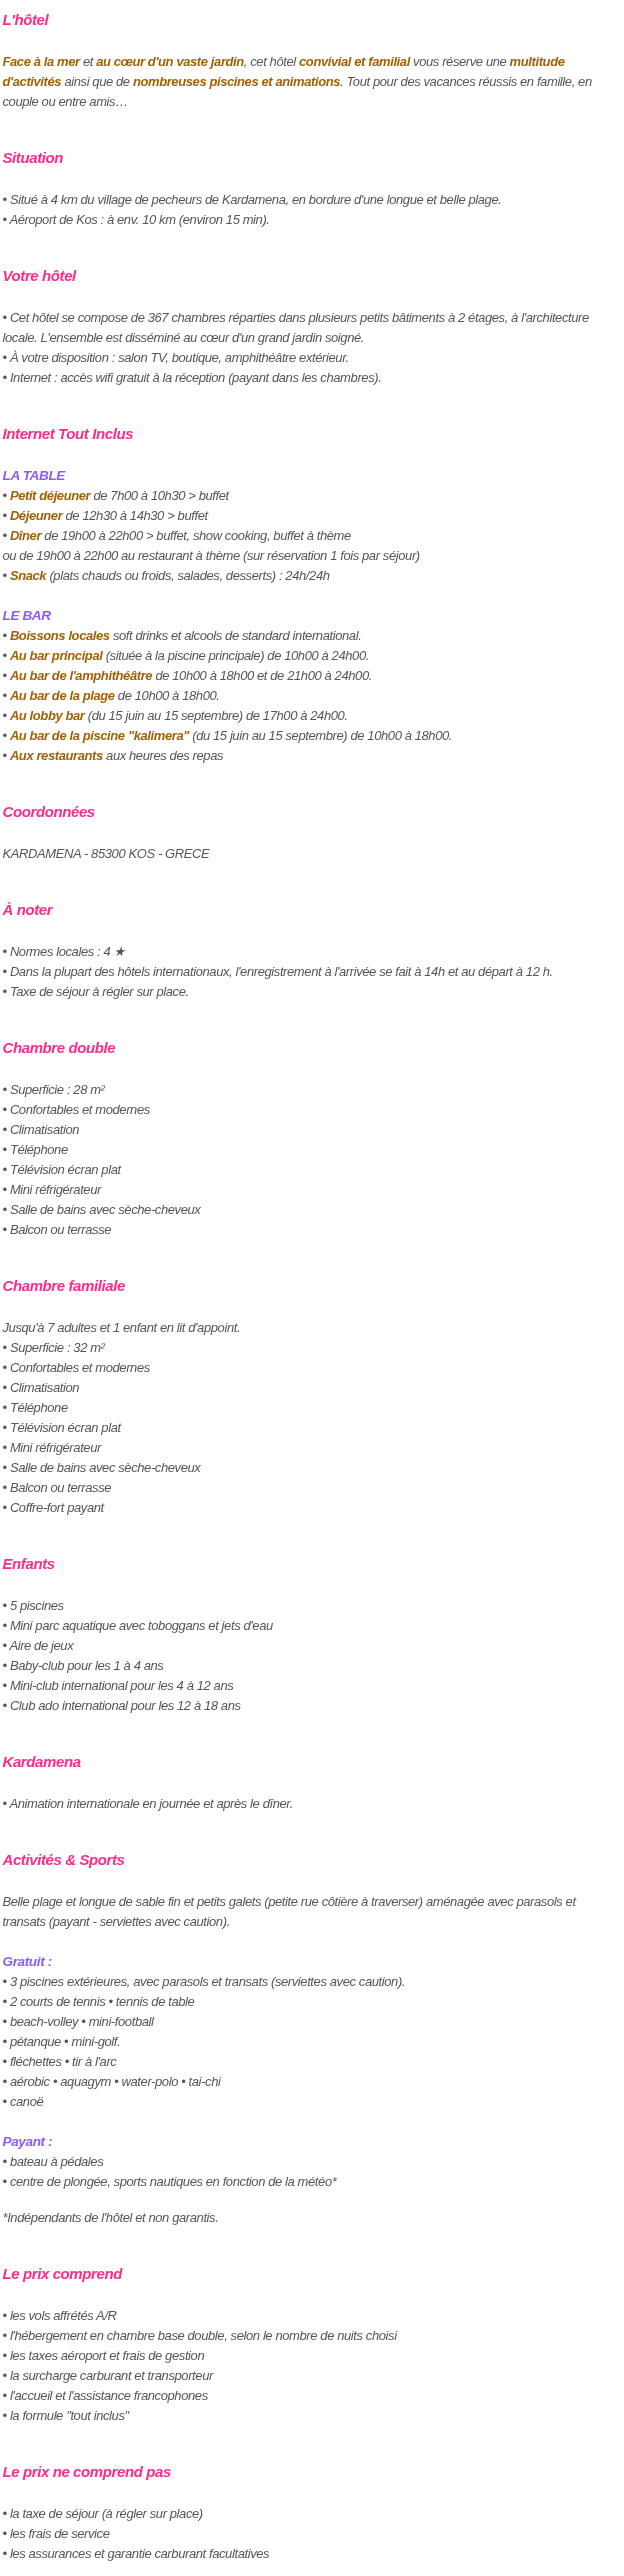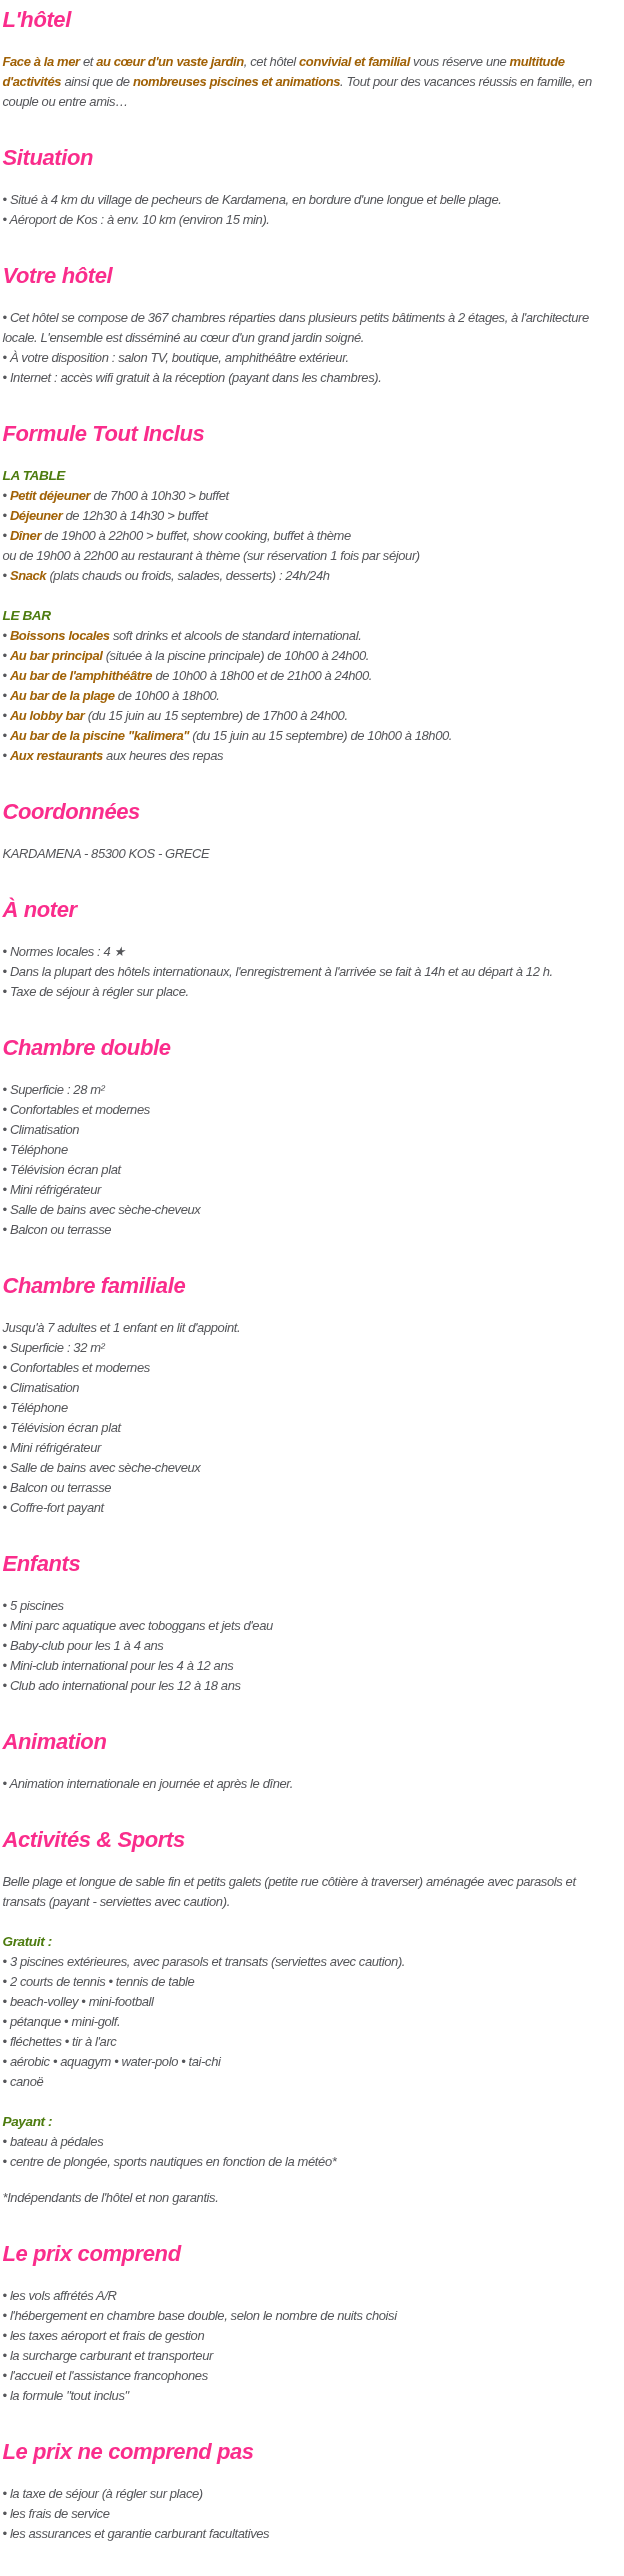--- a/index.html
+++ b/index.html
@@ -8,30 +8,30 @@
     font-family: "Liberation Sans", sans-serif;
     font-style: italic;
     color: #55565a;
     -webkit-font-smoothing: antialiased;
   }
   main[data-name="content"] {
     padding: 5px 8.2px 11.5px 2.5px;
   }
   h2.section-heading {
     color: var(--heading-color, #fa2d8c);
-    font-size: 22px;
+    font-size: 15px;
     line-height: 25px;
     font-weight: 700;
     font-style: italic;
     letter-spacing: -0.4px;
     margin: 33px 0 20px 0;
   }
   section:first-child h2.section-heading { margin-top: 1.6px; }
   h3.sub {
-    color: #4d7c0f;
+    color: #8b5cf6;
     font-size: 13.6px;
     line-height: 20px;
     font-weight: 700;
     font-style: italic;
     margin: 20px 0 0 0;
     letter-spacing: -0.4px;
   }
   .line, .para {
     margin: 0;
     font-size: 13px;
@@ -56,21 +56,21 @@
       <p class="line" data-name="bullet-line"><span class="blt" data-name="bullet-marker">• </span><span data-name="text-run">Situé à 4 km du village de pecheurs de Kardamena, en bordure d'une longue et belle plage.</span></p>
       <p class="line" data-name="bullet-line"><span class="blt" data-name="bullet-marker">• </span><span data-name="text-run">Aéroport  de Kos : à env. 10 km (environ 15 min).</span></p>
     </section>
     <section data-name="section-votre-hotel">
       <h2 class="section-heading" data-name="section-heading-votre-hotel">Votre hôtel</h2>
       <p class="line" data-name="bullet-line"><span class="blt" data-name="bullet-marker">• </span><span data-name="text-run">Cet hôtel se compose de 367 chambres réparties dans plusieurs petits bâtiments à 2 étages, à l'architecture locale. L'ensemble est disséminé au cœur d'un grand jardin soigné.</span></p>
       <p class="line" data-name="bullet-line"><span class="blt" data-name="bullet-marker">• </span><span data-name="text-run">À votre disposition : salon TV, boutique, amphithéâtre extérieur.</span></p>
       <p class="line" data-name="bullet-line"><span class="blt" data-name="bullet-marker">• </span><span data-name="text-run">Internet : accès wifi gratuit à la réception (payant dans les chambres).</span></p>
     </section>
     <section data-name="section-formule-tout-inclus">
-      <h2 class="section-heading" data-name="section-heading-formule-tout-inclus">Formule Tout Inclus</h2>
+      <h2 class="section-heading" data-name="section-heading-formule-tout-inclus">Internet Tout Inclus</h2>
       <h3 class="sub" data-name="subheading">LA TABLE</h3>
       <p class="line" data-name="bullet-line"><span class="blt" data-name="bullet-marker">• </span><strong data-name="bold-text">Petit déjeuner</strong><span data-name="text-run"> de 7h00 à 10h30 &gt; buffet</span></p>
       <p class="line" data-name="bullet-line"><span class="blt" data-name="bullet-marker">• </span><strong data-name="bold-text">Déjeuner</strong><span data-name="text-run"> de 12h30 à 14h30 &gt; buffet</span></p>
       <p class="line" data-name="bullet-line"><span class="blt" data-name="bullet-marker">• </span><strong data-name="bold-text">Dîner</strong><span data-name="text-run"> de 19h00 à 22h00 &gt; buffet, show cooking, buffet à thème</span></p>
       <p class="line" data-name="text-line"><span data-name="text-run">ou de 19h00 à 22h00 au restaurant à thème (sur réservation 1 fois par séjour)</span></p>
       <p class="line" data-name="bullet-line"><span class="blt" data-name="bullet-marker">• </span><strong data-name="bold-text">Snack</strong><span data-name="text-run"> (plats chauds ou froids, salades, desserts) : 24h/24h</span></p>
       <h3 class="sub" data-name="subheading">LE BAR</h3>
       <p class="line" data-name="bullet-line"><span class="blt" data-name="bullet-marker">• </span><strong data-name="bold-text">Boissons locales</strong><span data-name="text-run"> soft drinks et alcools de standard international.</span></p>
       <p class="line" data-name="bullet-line"><span class="blt" data-name="bullet-marker">• </span><strong data-name="bold-text">Au bar principal</strong><span data-name="text-run"> (située à la piscine principale) de 10h00 à 24h00.</span></p>
       <p class="line" data-name="bullet-line"><span class="blt" data-name="bullet-marker">• </span><strong data-name="bold-text">Au bar de l'amphithéâtre</strong><span data-name="text-run"> de 10h00 à 18h00 et de 21h00 à 24h00.</span></p>
@@ -110,26 +110,27 @@
       <p class="line" data-name="bullet-line"><span class="blt" data-name="bullet-marker">• </span><span data-name="text-run">Télévision écran plat</span></p>
       <p class="line" data-name="bullet-line"><span class="blt" data-name="bullet-marker">• </span><span data-name="text-run">Mini réfrigérateur</span></p>
       <p class="line" data-name="bullet-line"><span class="blt" data-name="bullet-marker">• </span><span data-name="text-run">Salle de bains avec sèche-cheveux</span></p>
       <p class="line" data-name="bullet-line"><span class="blt" data-name="bullet-marker">• </span><span data-name="text-run">Balcon ou terrasse</span></p>
       <p class="line" data-name="bullet-line"><span class="blt" data-name="bullet-marker">• </span><span data-name="text-run">Coffre-fort payant</span></p>
     </section>
     <section data-name="section-enfants">
       <h2 class="section-heading" data-name="section-heading-enfants">Enfants</h2>
       <p class="line" data-name="bullet-line"><span class="blt" data-name="bullet-marker">• </span><span data-name="text-run">5 piscines</span></p>
       <p class="line" data-name="bullet-line"><span class="blt" data-name="bullet-marker">• </span><span data-name="text-run">Mini parc aquatique avec toboggans et jets d'eau</span></p>
+      <p class="line" data-name="bullet-line"><span class="blt" data-name="bullet-marker">• </span><span data-name="text-run">Aire de jeux</span></p>
       <p class="line" data-name="bullet-line"><span class="blt" data-name="bullet-marker">• </span><span data-name="text-run">Baby-club pour les 1 à 4 ans</span></p>
       <p class="line" data-name="bullet-line"><span class="blt" data-name="bullet-marker">• </span><span data-name="text-run">Mini-club international pour les 4 à 12 ans</span></p>
       <p class="line" data-name="bullet-line"><span class="blt" data-name="bullet-marker">• </span><span data-name="text-run">Club ado international pour les 12 à 18 ans</span></p>
     </section>
     <section data-name="section-animation">
-      <h2 class="section-heading" data-name="section-heading-animation">Animation</h2>
+      <h2 class="section-heading" data-name="section-heading-animation">Kardamena</h2>
       <p class="line" data-name="bullet-line"><span class="blt" data-name="bullet-marker">• </span><span data-name="text-run">Animation internationale en journée et après le dîner.</span></p>
     </section>
     <section data-name="section-activites-sports">
       <h2 class="section-heading" data-name="section-heading-activites-sports">Activités &amp; Sports</h2>
       <p class="para" data-name="paragraph"><span data-name="text-run">Belle plage et longue de sable fin et petits galets (petite rue côtière à traverser) aménagée avec parasols et transats (payant - serviettes avec caution).</span></p>
       <h3 class="sub" data-name="subheading">Gratuit :</h3>
       <p class="line" data-name="bullet-line"><span class="blt" data-name="bullet-marker">• </span><span data-name="text-run">3 piscines extérieures, avec parasols et transats (serviettes avec caution).</span></p>
       <p class="line" data-name="bullet-line"><span class="blt" data-name="bullet-marker">• </span><span data-name="text-run">2 courts de tennis • tennis de table</span></p>
       <p class="line" data-name="bullet-line"><span class="blt" data-name="bullet-marker">• </span><span data-name="text-run">beach-volley • mini-football</span></p>
       <p class="line" data-name="bullet-line"><span class="blt" data-name="bullet-marker">• </span><span data-name="text-run">pétanque • mini-golf.</span></p>

